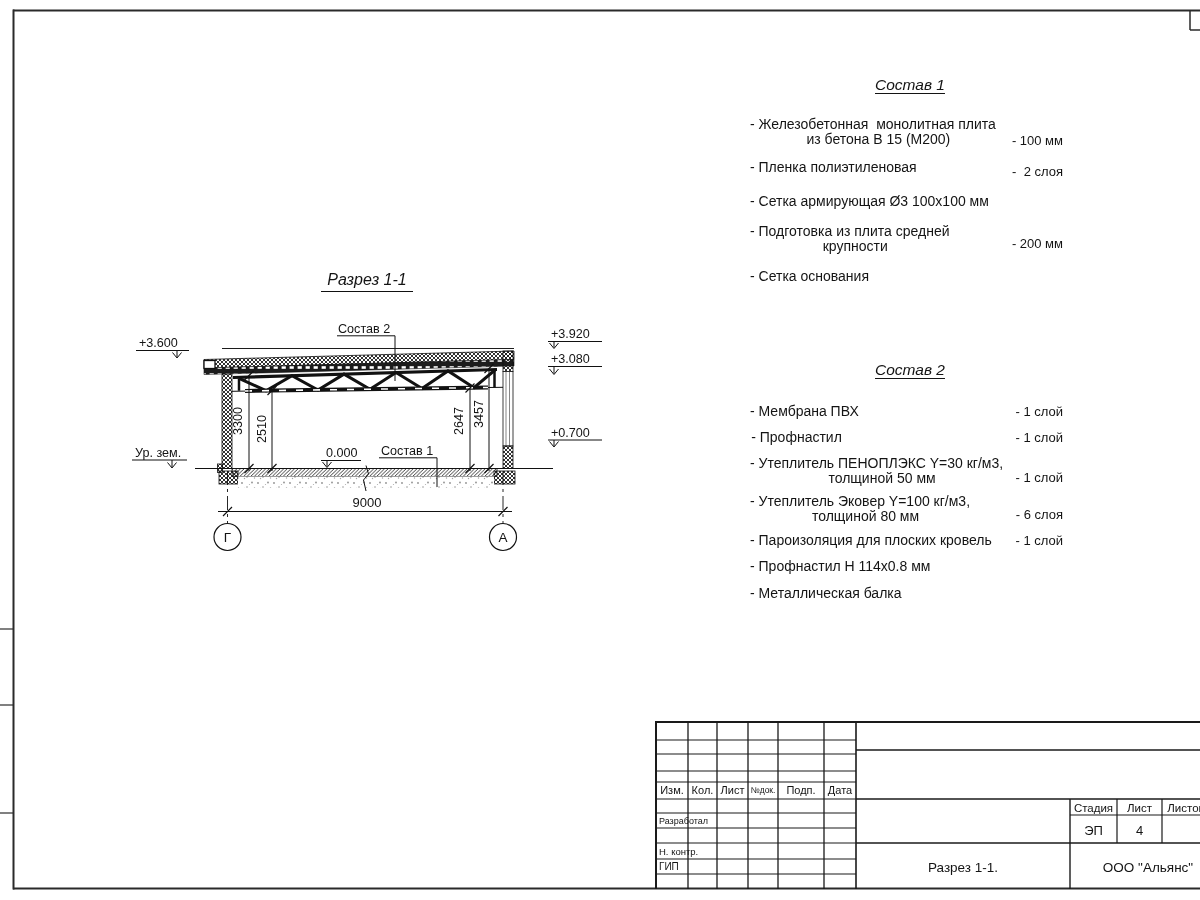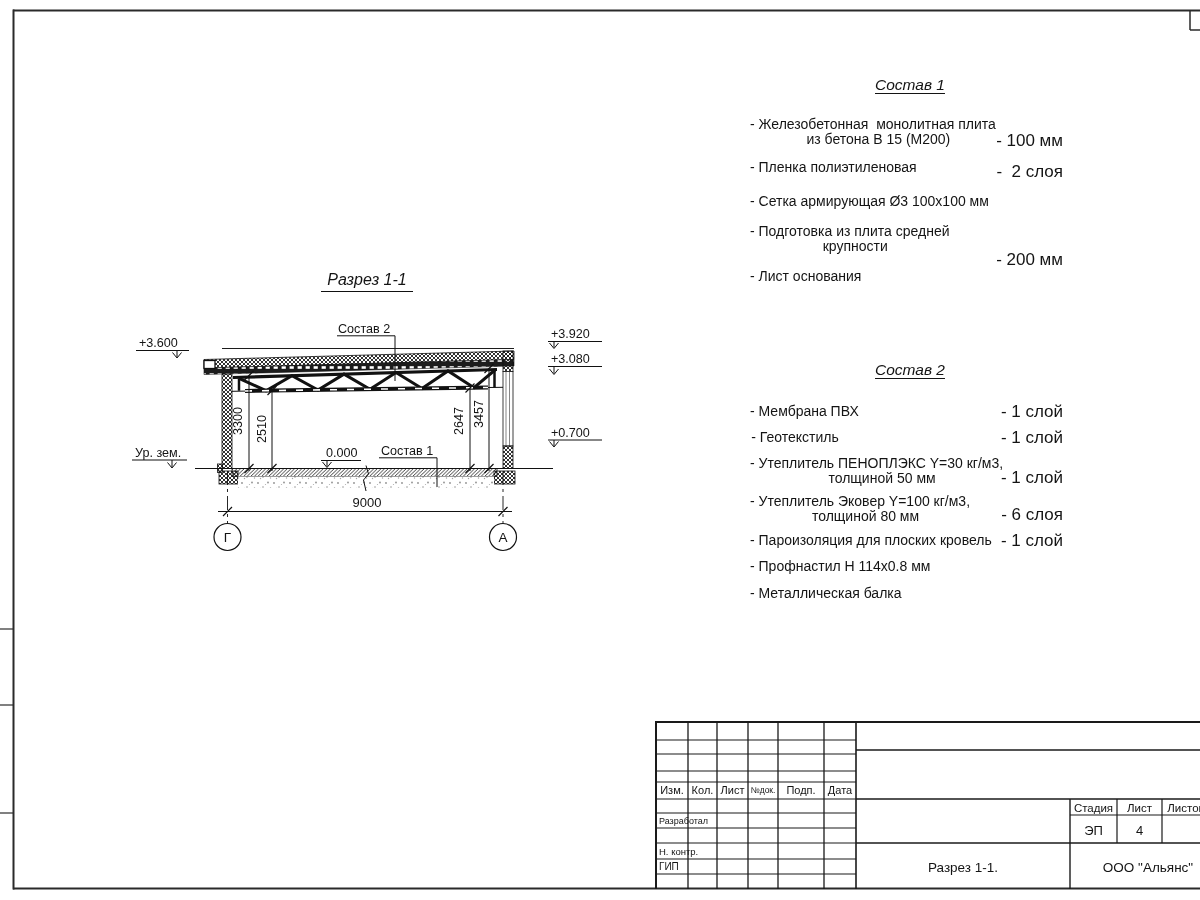--- a/index.html
+++ b/index.html
@@ -4,21 +4,21 @@
 <style>
   html,body{margin:0;padding:0;background:#fff;}
   body{width:1200px;height:900px;position:relative;overflow:hidden;
        font-family:"Liberation Sans",sans-serif;color:#141414;}
   svg{position:absolute;left:0;top:0;}
   svg text{font-family:"Liberation Sans",sans-serif;fill:#141414;}
   .panel-title{position:absolute;left:745px;width:330px;text-align:center;
     font-size:15.5px;font-style:italic;text-decoration:underline;text-underline-offset:3px;}
   .mat-name{position:absolute;left:0;font-size:14px;line-height:15.3px;
     white-space:pre-wrap;padding-left:11px;text-indent:-11px;text-align:center;}
-  .mat-val{position:absolute;right:0;font-size:17px;line-height:15.3px;white-space:pre;}
+  .mat-val{position:absolute;right:0;font-size:13px;line-height:15.3px;white-space:pre;}
   .items{position:absolute;left:750px;top:0;width:313px;height:0;}
 </style>
 </head>
 <body>
 
 <svg width="1200" height="900" viewBox="0 0 1200 900">
   <defs>
     <pattern id="xh" width="4" height="4" patternUnits="userSpaceOnUse">
       <path d="M0 0L4 4M4 0L0 4" stroke="#1c1c1c" stroke-width="0.9"></path>
     </pattern>
@@ -205,29 +205,29 @@
 <div class="panel-title" style="top:76px">Состав 1</div>
 <div class="items">
   <div class="mat-name" style="top:117px">- Железобетонная  монолитная плита
 из бетона В 15 (М200)</div>
   <div class="mat-val" style="top:133px">- 100 мм</div>
   <div class="mat-name" style="top:160px">- Пленка полиэтиленовая</div>
   <div class="mat-val" style="top:164px">-  2 слоя</div>
   <div class="mat-name" style="top:194px">- Сетка армирующая Ø3 100х100 мм</div>
   <div class="mat-name" style="top:224px">- Подготовка из плита средней
 крупности</div>
-  <div class="mat-val" style="top:252px">- 200 мм</div>
-  <div class="mat-name" style="top:269px">- Лист основания</div>
+  <div class="mat-val" style="top:236px">- 200 мм</div>
+  <div class="mat-name" style="top:269px">- Сетка основания</div>
 </div>
 
 <div class="panel-title" style="top:361px">Состав 2</div>
 <div class="items">
   <div class="mat-name" style="top:404px">- Мембрана ПВХ</div>
   <div class="mat-val" style="top:404px">- 1 слой</div>
-  <div class="mat-name" style="top:430px">- Геотекстиль</div>
+  <div class="mat-name" style="top:430px">- Профнастил</div>
   <div class="mat-val" style="top:430px">- 1 слой</div>
   <div class="mat-name" style="top:456px">- Утеплитель ПЕНОПЛЭКС Y=30 кг/м3,
 толщиной 50 мм</div>
   <div class="mat-val" style="top:470px">- 1 слой</div>
   <div class="mat-name" style="top:494px">- Утеплитель Эковер Y=100 кг/м3,
 толщиной 80 мм</div>
   <div class="mat-val" style="top:507px">- 6 слоя</div>
   <div class="mat-name" style="top:533px">- Пароизоляция для плоских кровель</div>
   <div class="mat-val" style="top:533px">- 1 слой</div>
   <div class="mat-name" style="top:559px">- Профнастил Н 114х0.8 мм</div>

